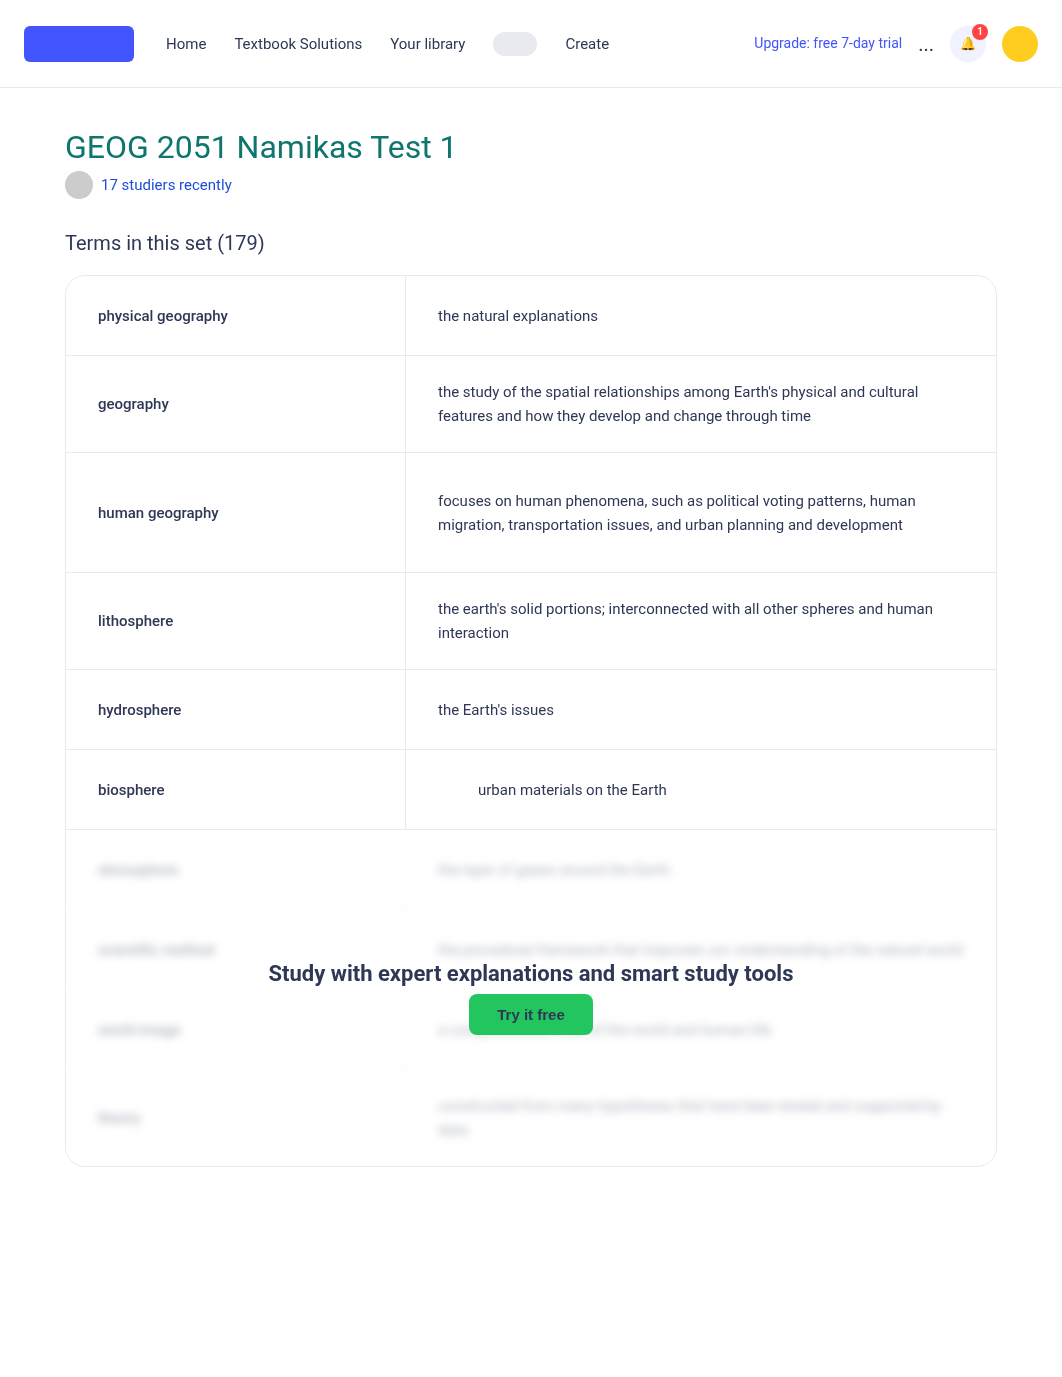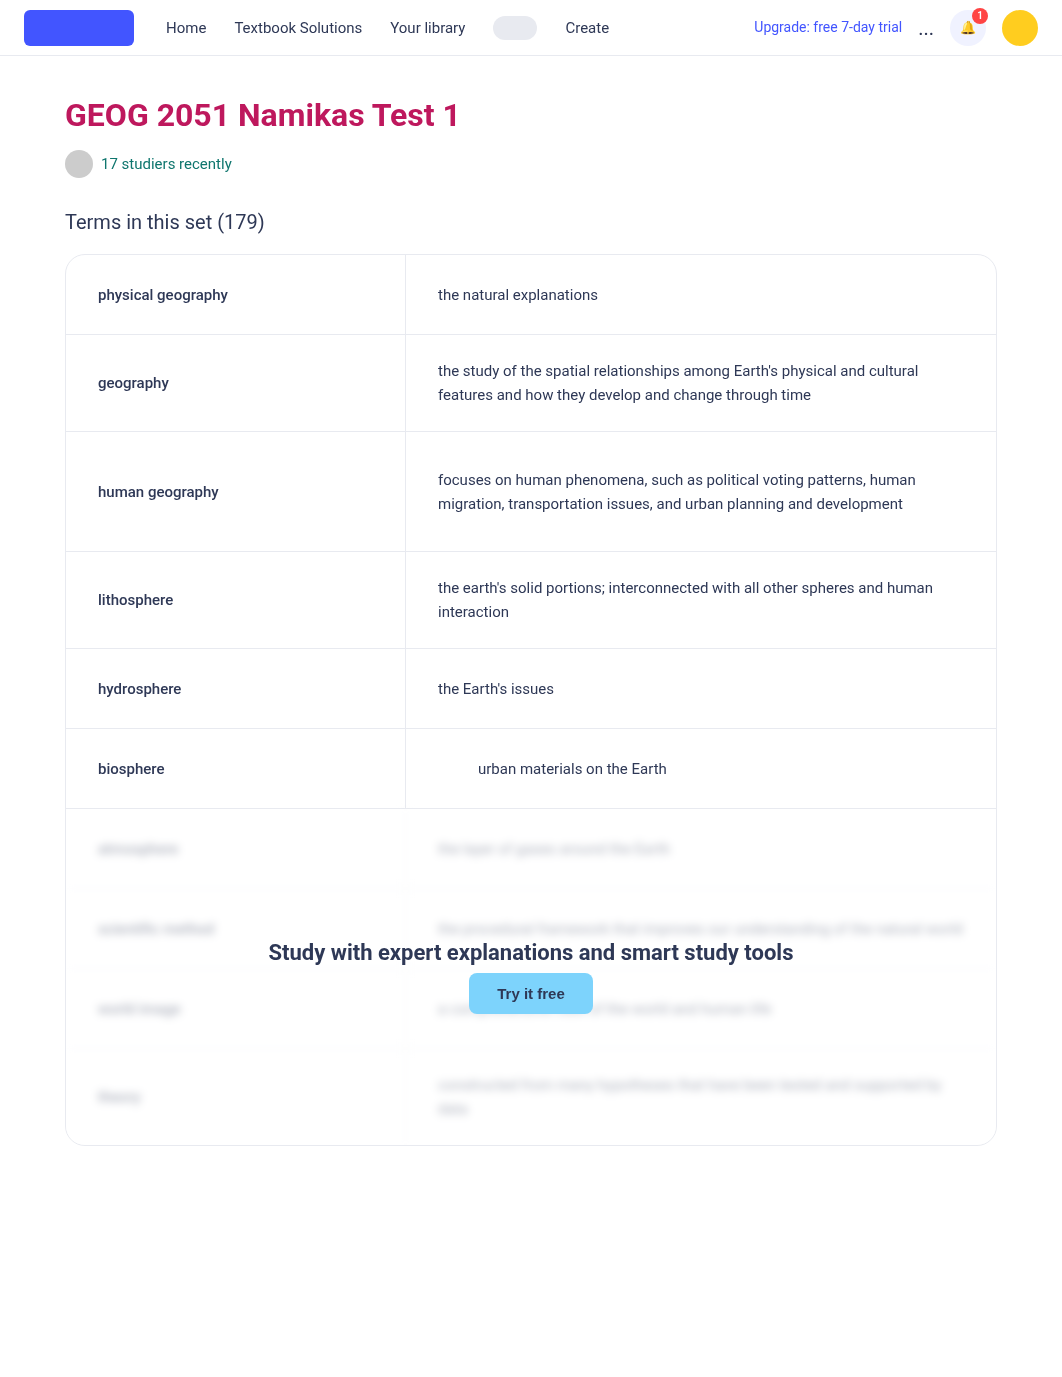--- a/index.html
+++ b/index.html
@@ -8,21 +8,21 @@
       background: #fff;
       color: #2e3856;
       font-size: 16px;
     }
 
     
     .navbar {
       display: flex;
       align-items: center;
       padding: 0 24px;
-      height: 56px;
+      height: 88px;
       border-bottom: 1px solid #e8eaf0;
       position: sticky;
       top: 0;
       background: #fff;
       z-index: 100;
     }
     .logo-placeholder {
       width: 110px;
       height: 36px;
       background: #4255ff;
@@ -103,40 +103,40 @@
 
     
     .main-content {
       max-width: 980px;
       margin: 0 auto;
       padding: 40px 24px 60px;
     }
 
     .page-title {
       font-size: 32px;
-      font-weight: 700;
-      color: #be185d;
-      margin-bottom: 16px;
+      font-weight: 400;
+      color: #0f766e;
+      margin-bottom: 5px;
     }
 
     .studiers-row {
       display: flex;
       align-items: center;
       gap: 8px;
       margin-bottom: 32px;
     }
     .studier-avatar {
       width: 28px;
       height: 28px;
       border-radius: 50%;
       background: #ccc;
     }
     .studiers-text {
       font-size: 15px;
-      color: #0f766e;
+      color: #1d4ed8;
     }
 
     .terms-heading {
       font-size: 20px;
       font-weight: 400;
       color: #2e3856;
       margin-bottom: 20px;
     }
 
     
@@ -192,21 +192,21 @@
       z-index: 10;
     }
     .paywall-text {
       font-size: 22px;
       font-weight: 700;
       color: #2e3856;
       text-align: center;
       margin-bottom: 8px;
     }
     .try-free-btn {
-      background: #7dd3fc;
+      background: #22c55e;
       color: #2e3856;
       border: none;
       border-radius: 8px;
       padding: 12px 28px;
       font-size: 15px;
       font-weight: 700;
       cursor: pointer;
     }
   </style>
 </head>

